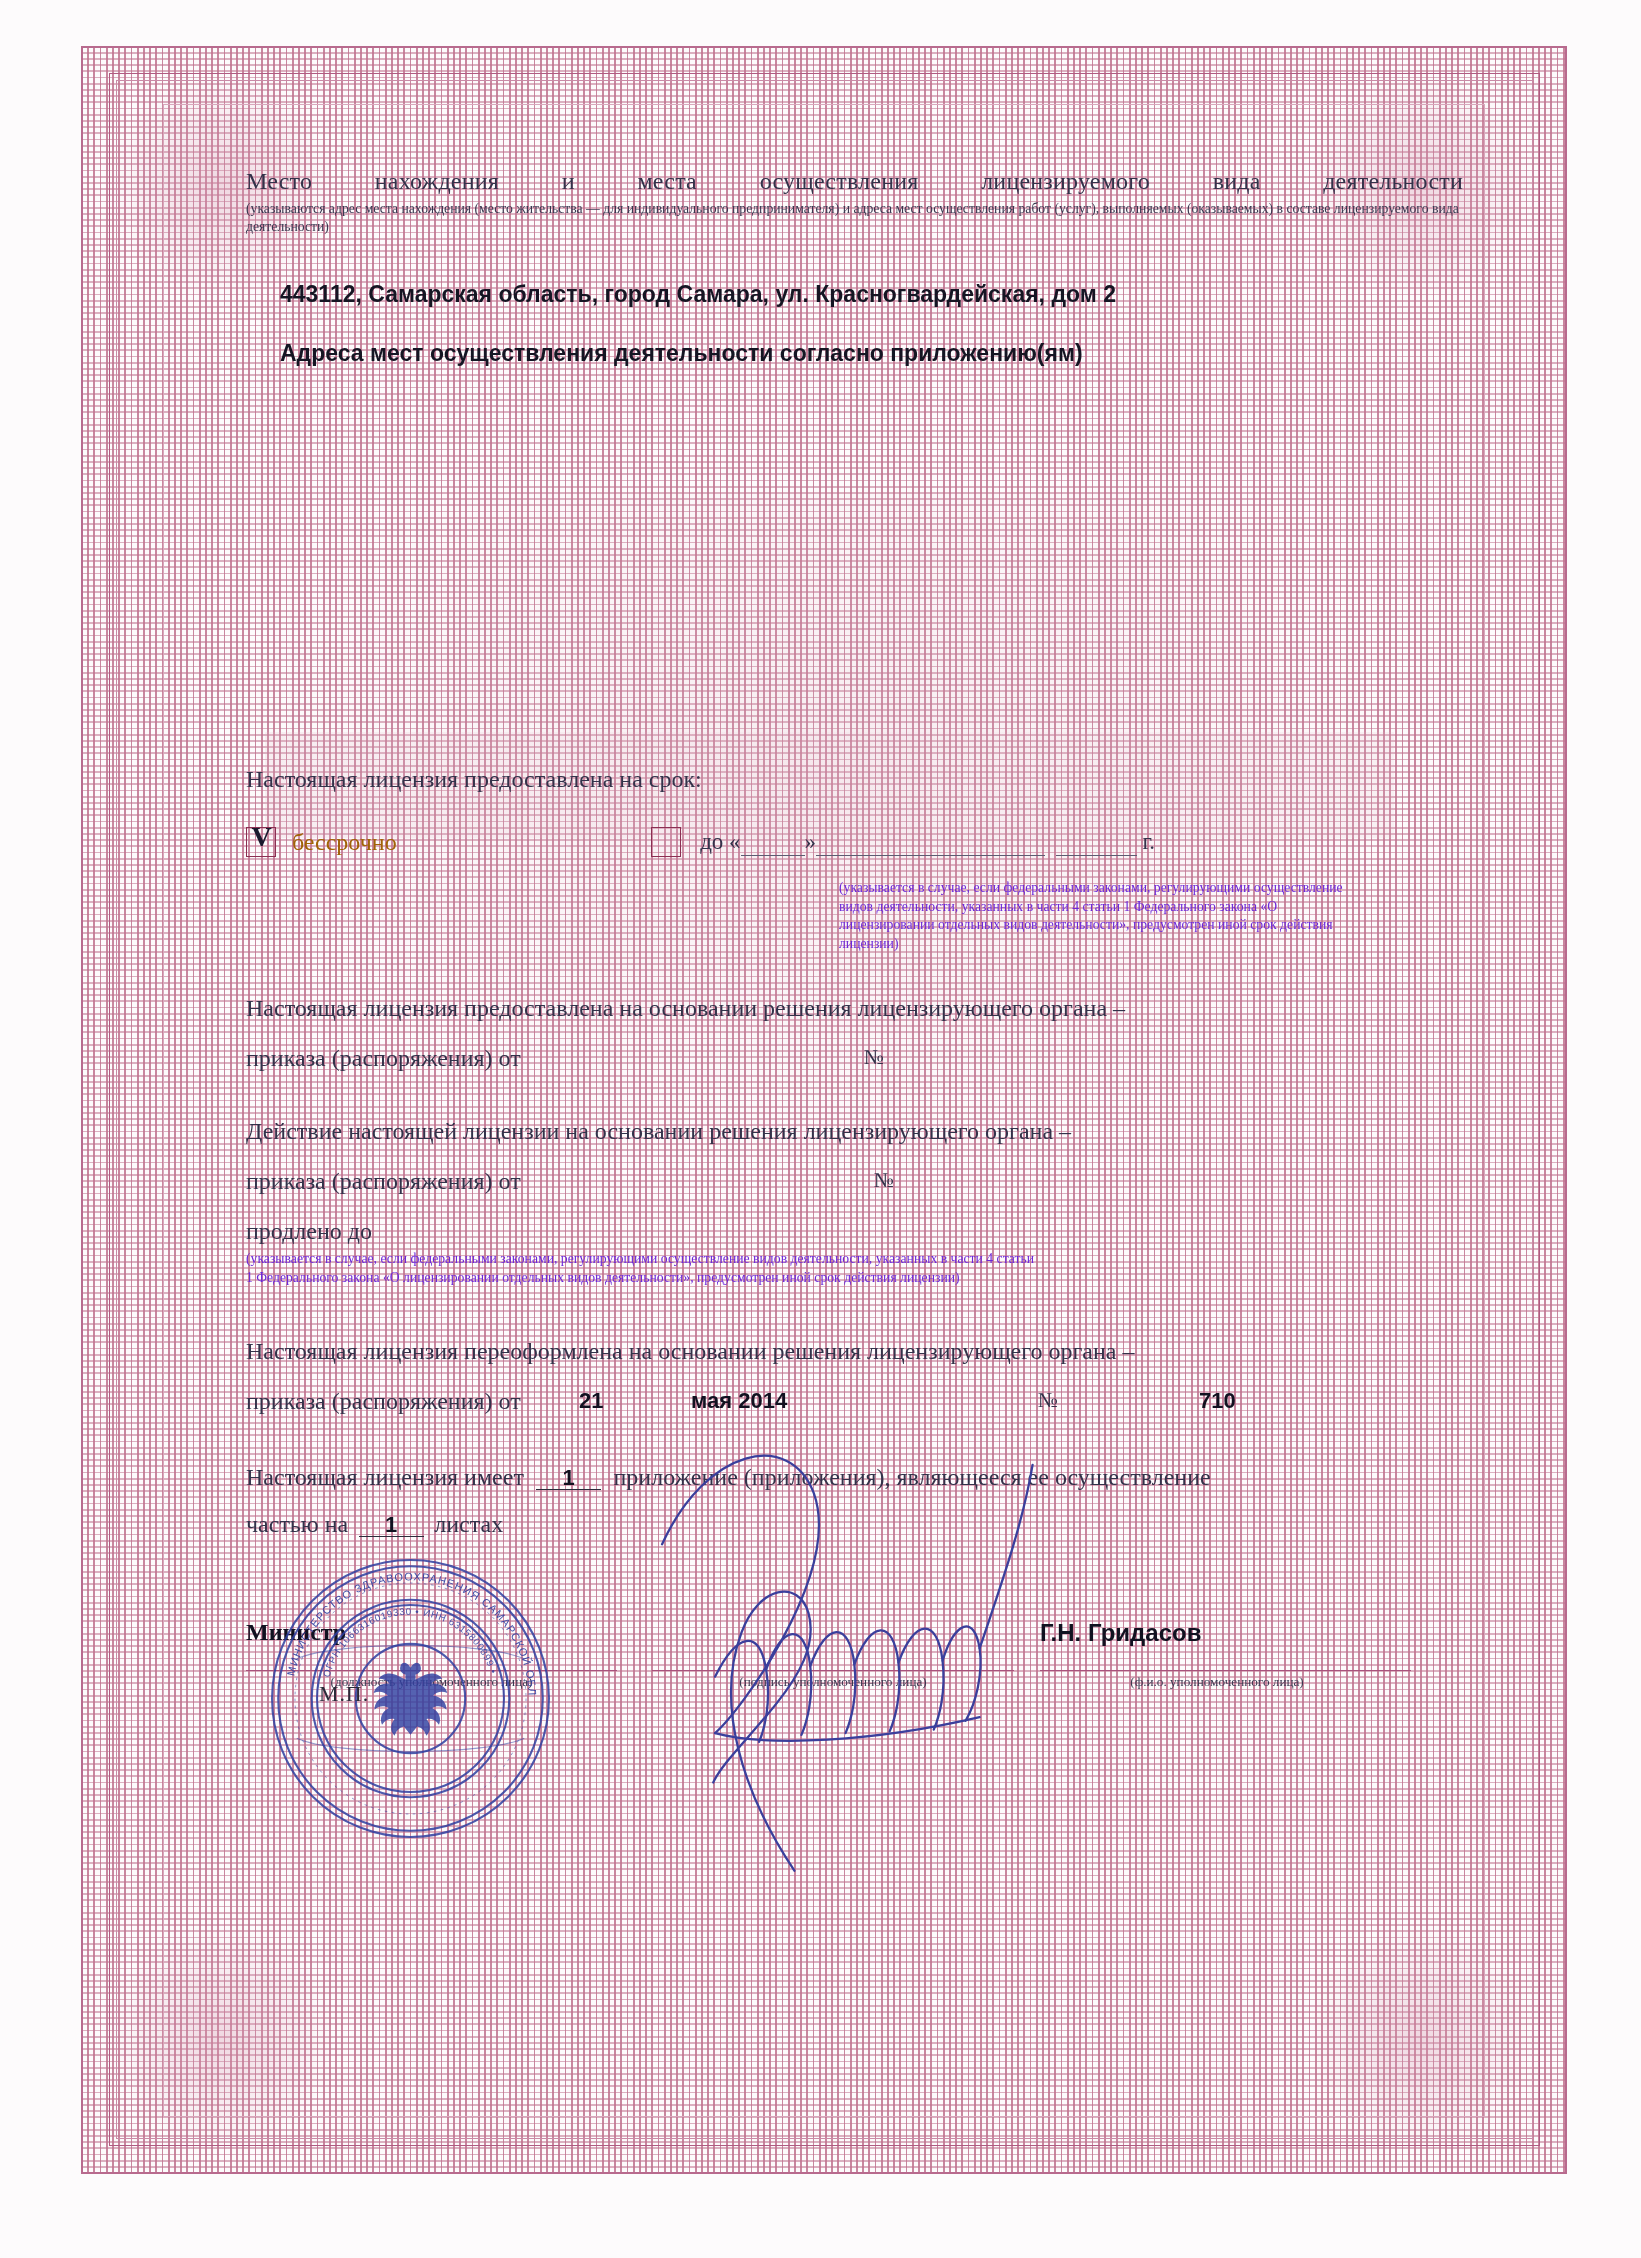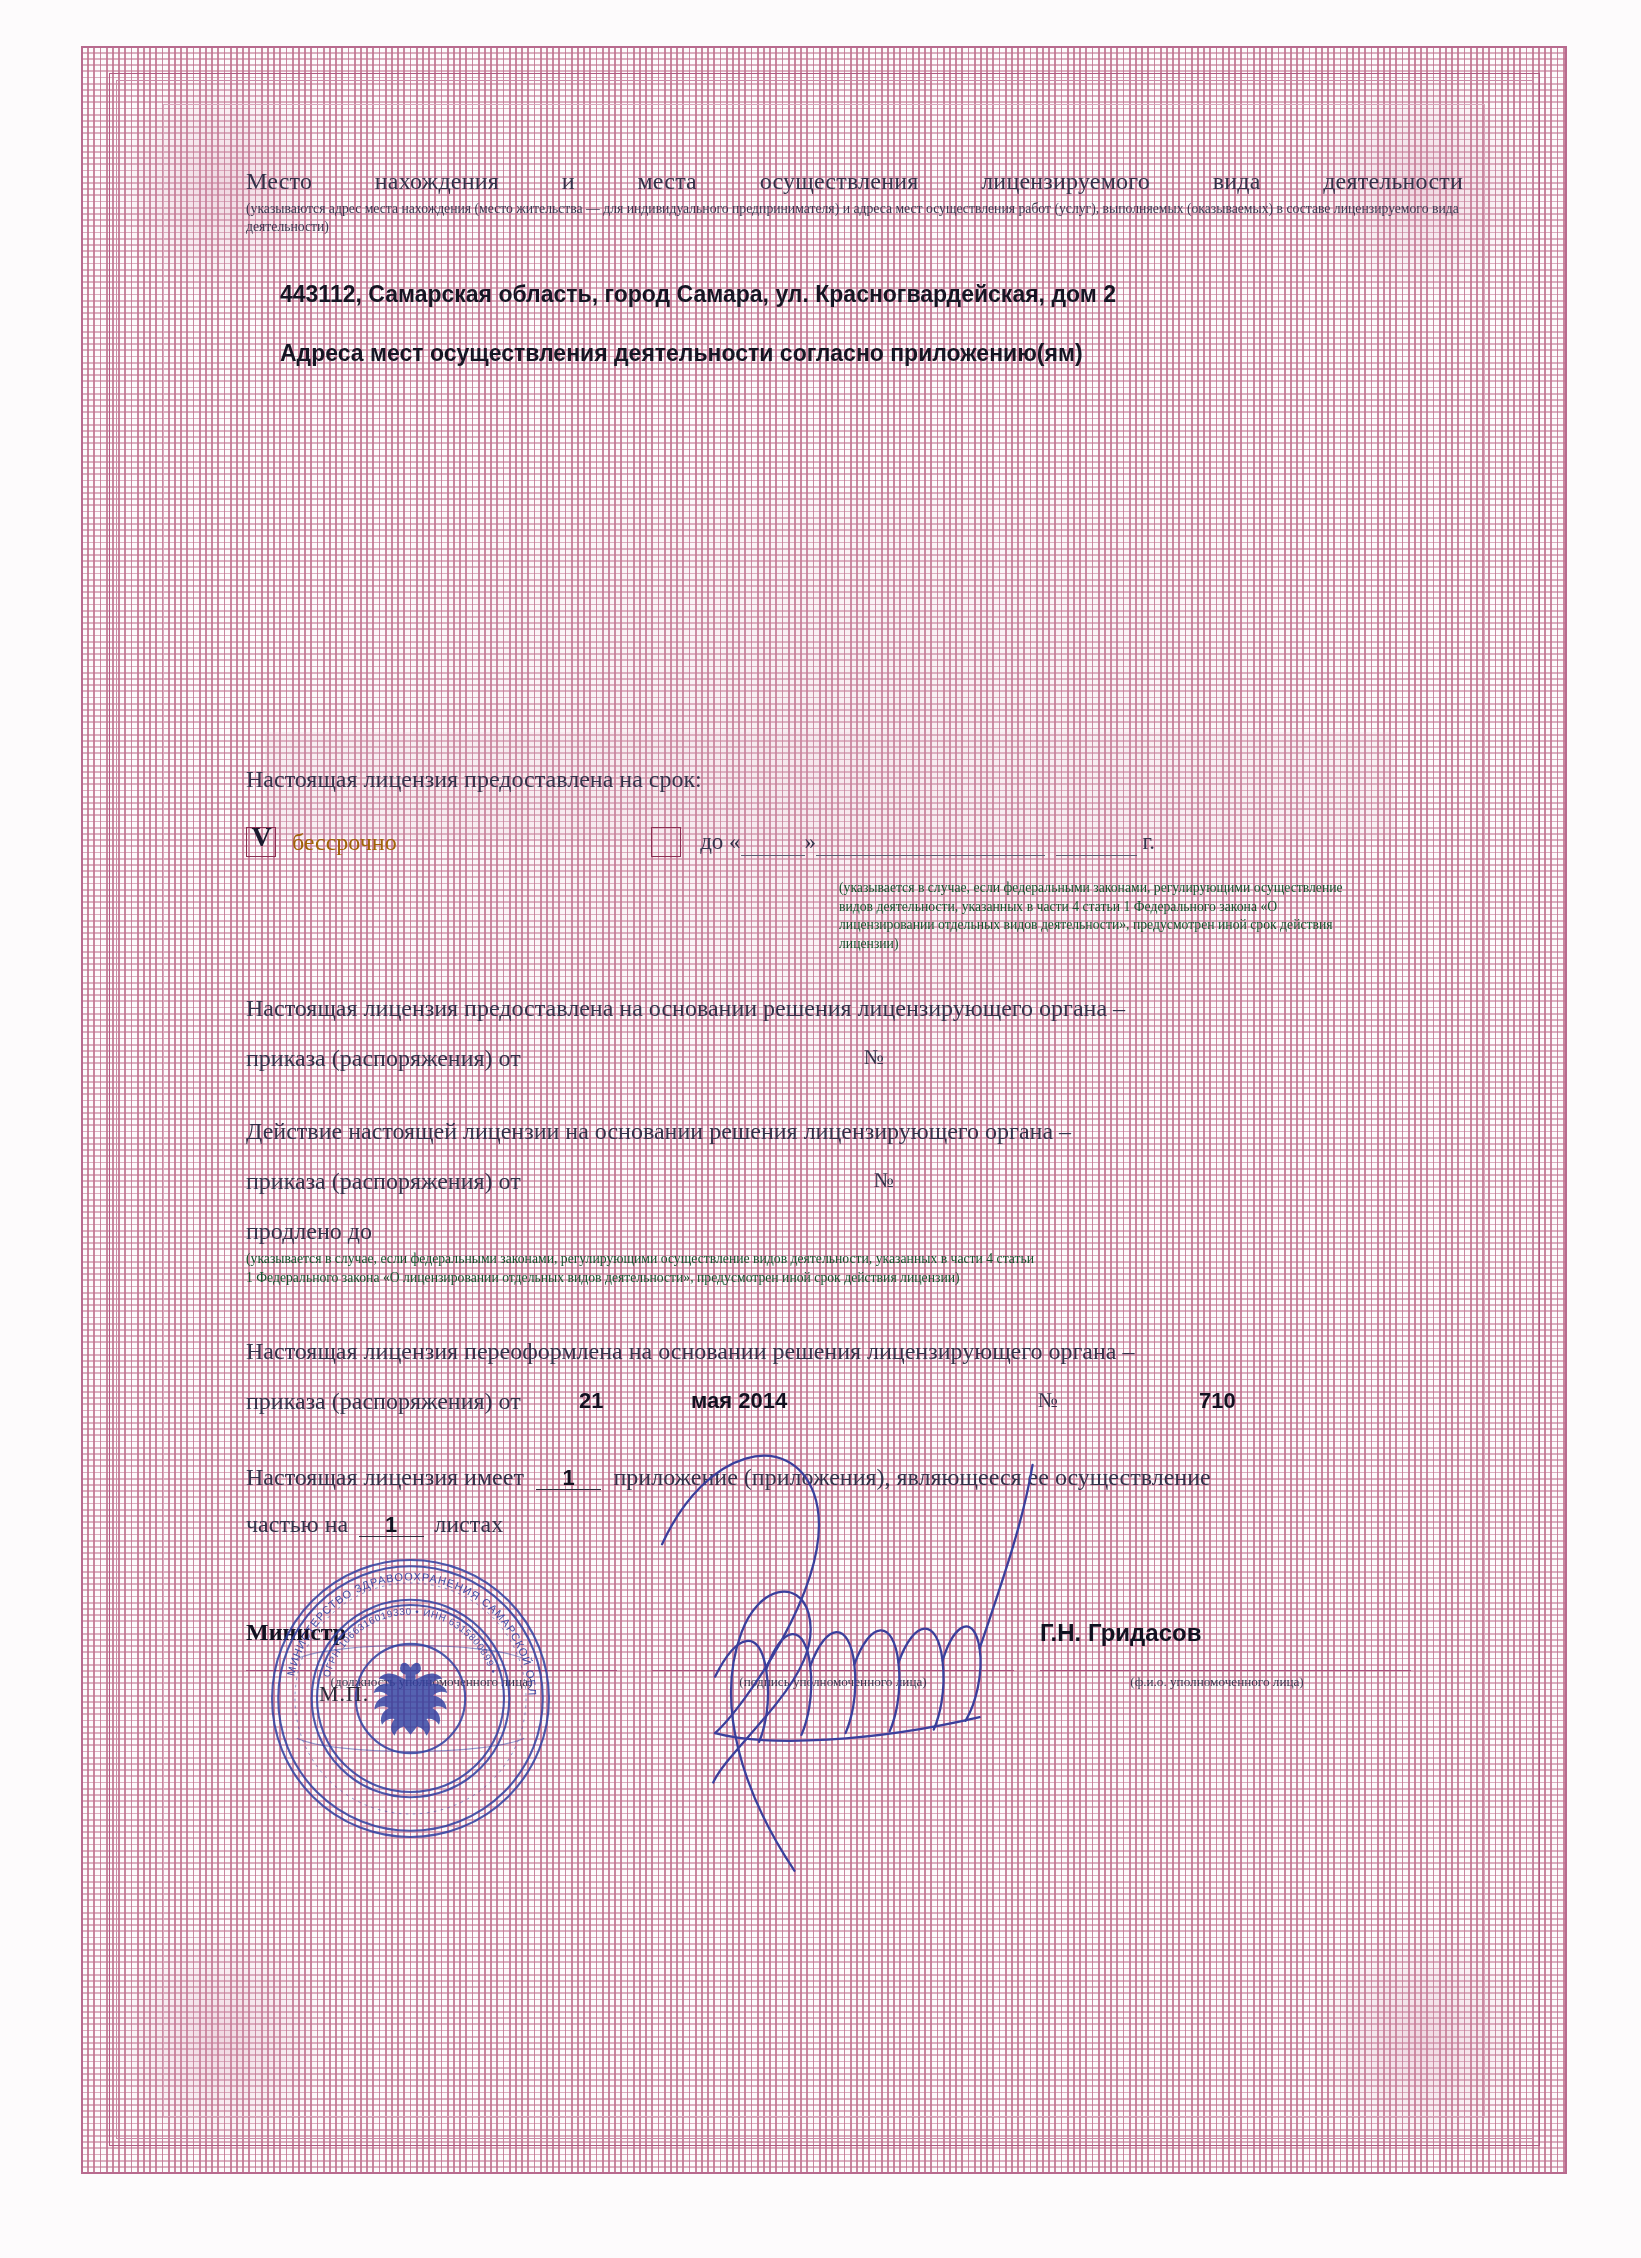--- a/index.html
+++ b/index.html
@@ -180,21 +180,21 @@
     font-size: 23px;
     color: #33324a;
     vertical-align: middle;
     margin-left: 16px;
   }
   .u { border-bottom: 0.9px solid #5c5c72; display: inline-block; }
 
   .fineprint {
     font-size: 13.7px;
     line-height: 18.5px;
-    color: #14532d;
+    color: #6d28d9;
   }
 
   .line-txt {
     font-size: 24px;
     color: #33324a;
   }
 
   .hand {
     font-family: "Liberation Sans", sans-serif;
     font-weight: bold;

